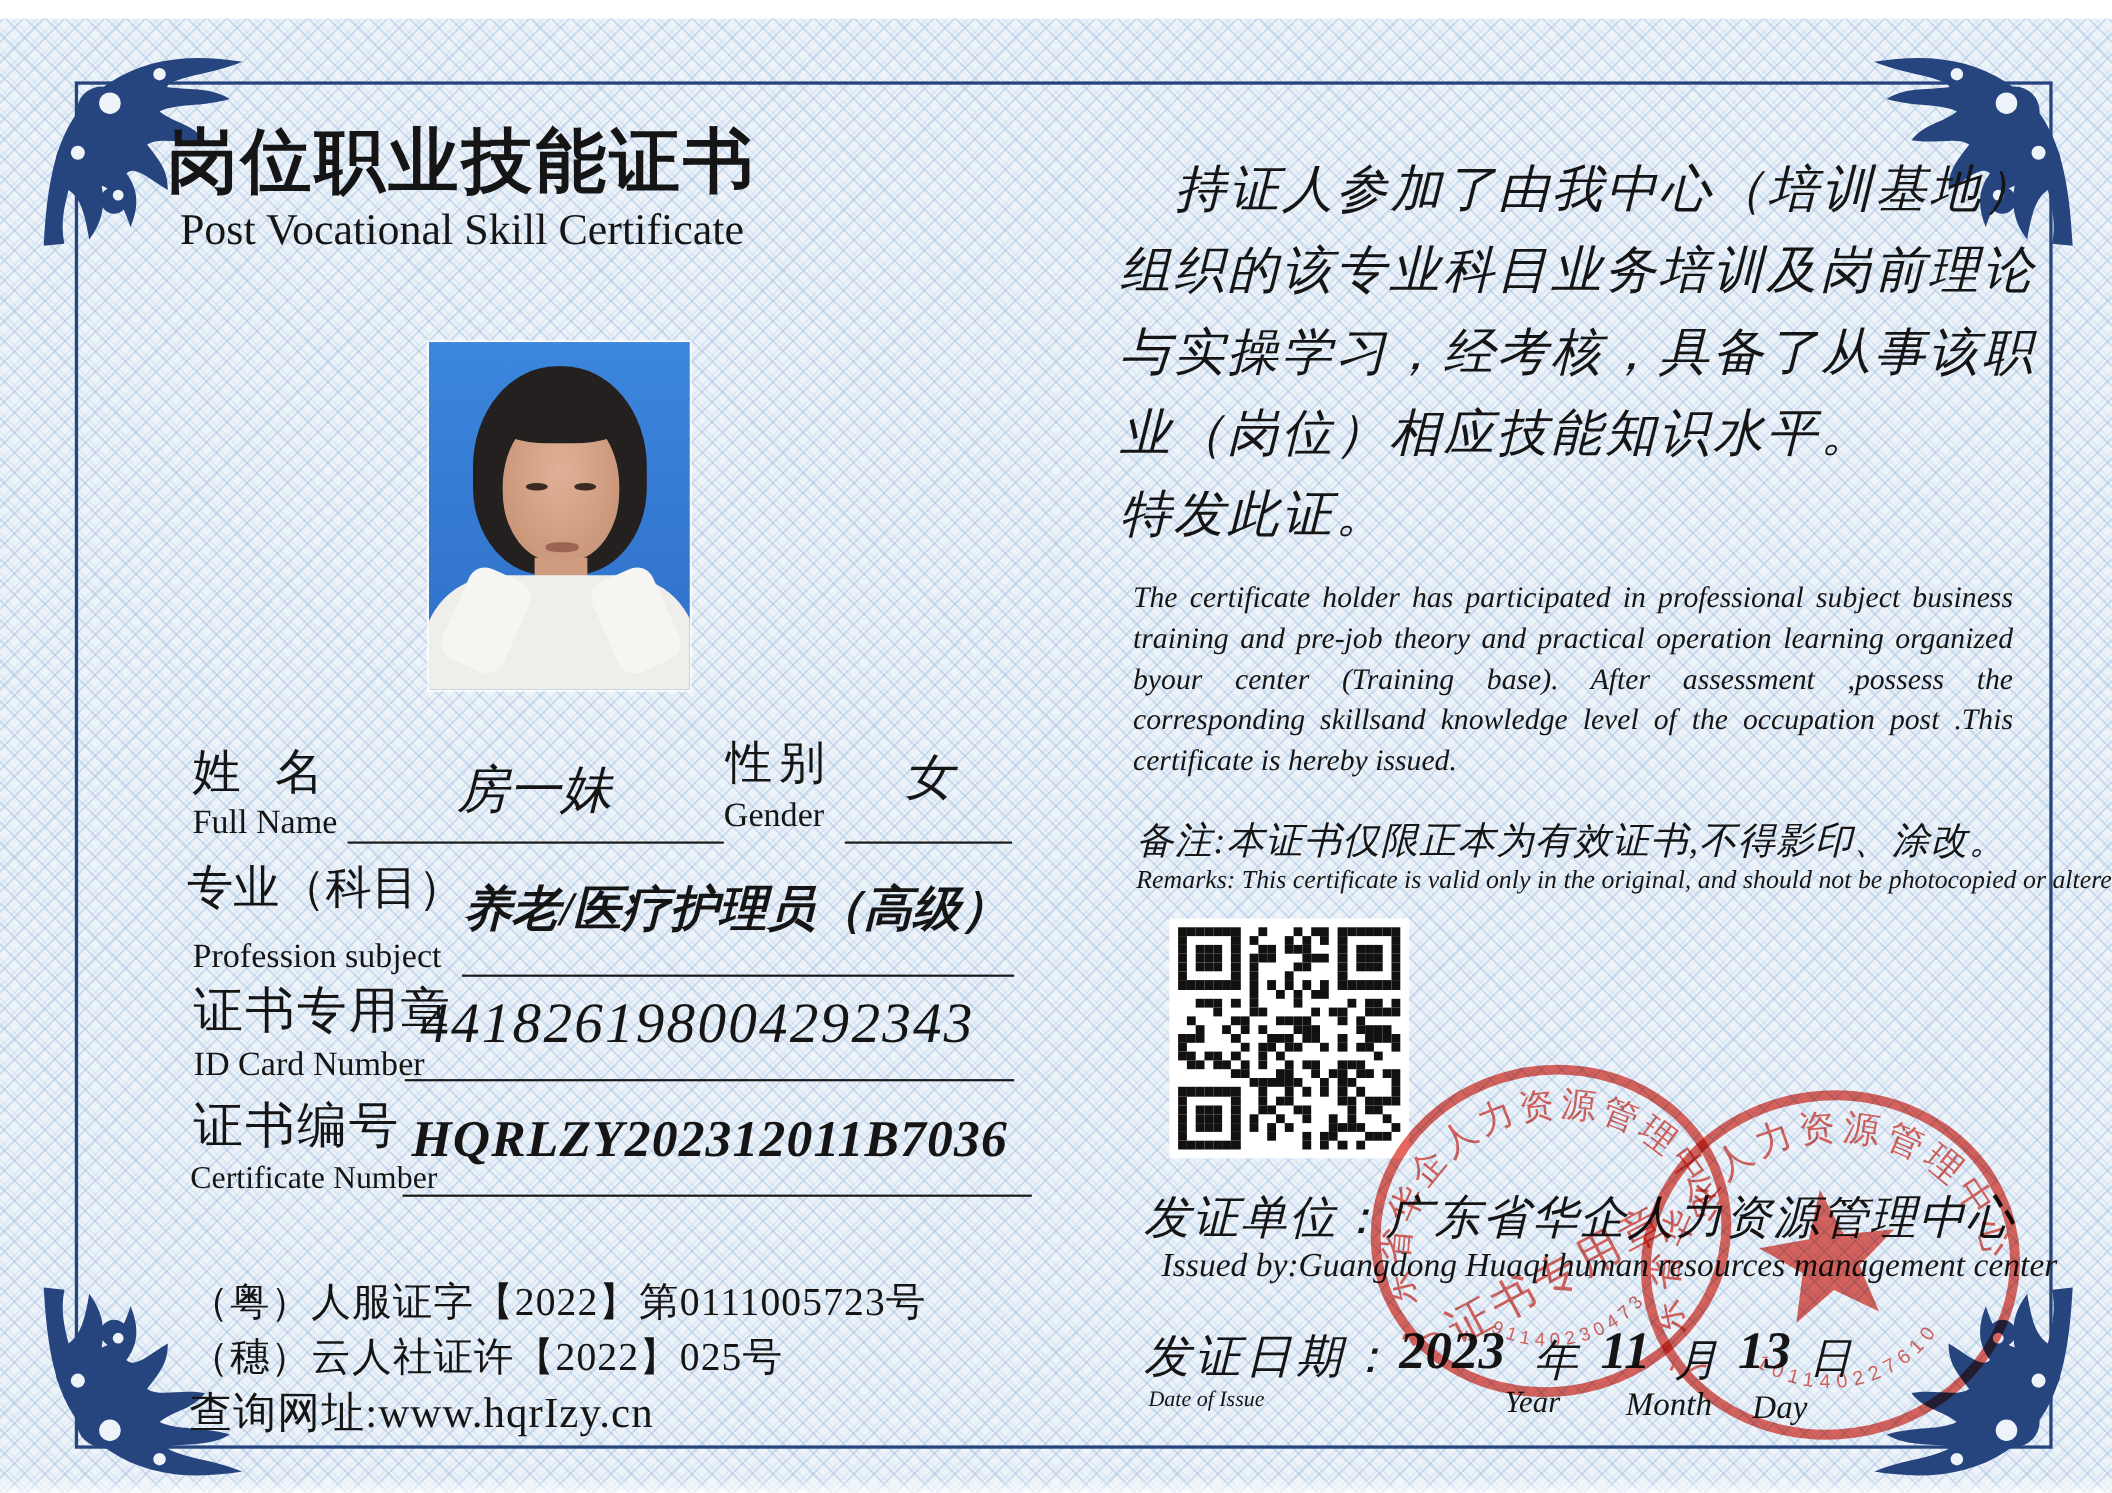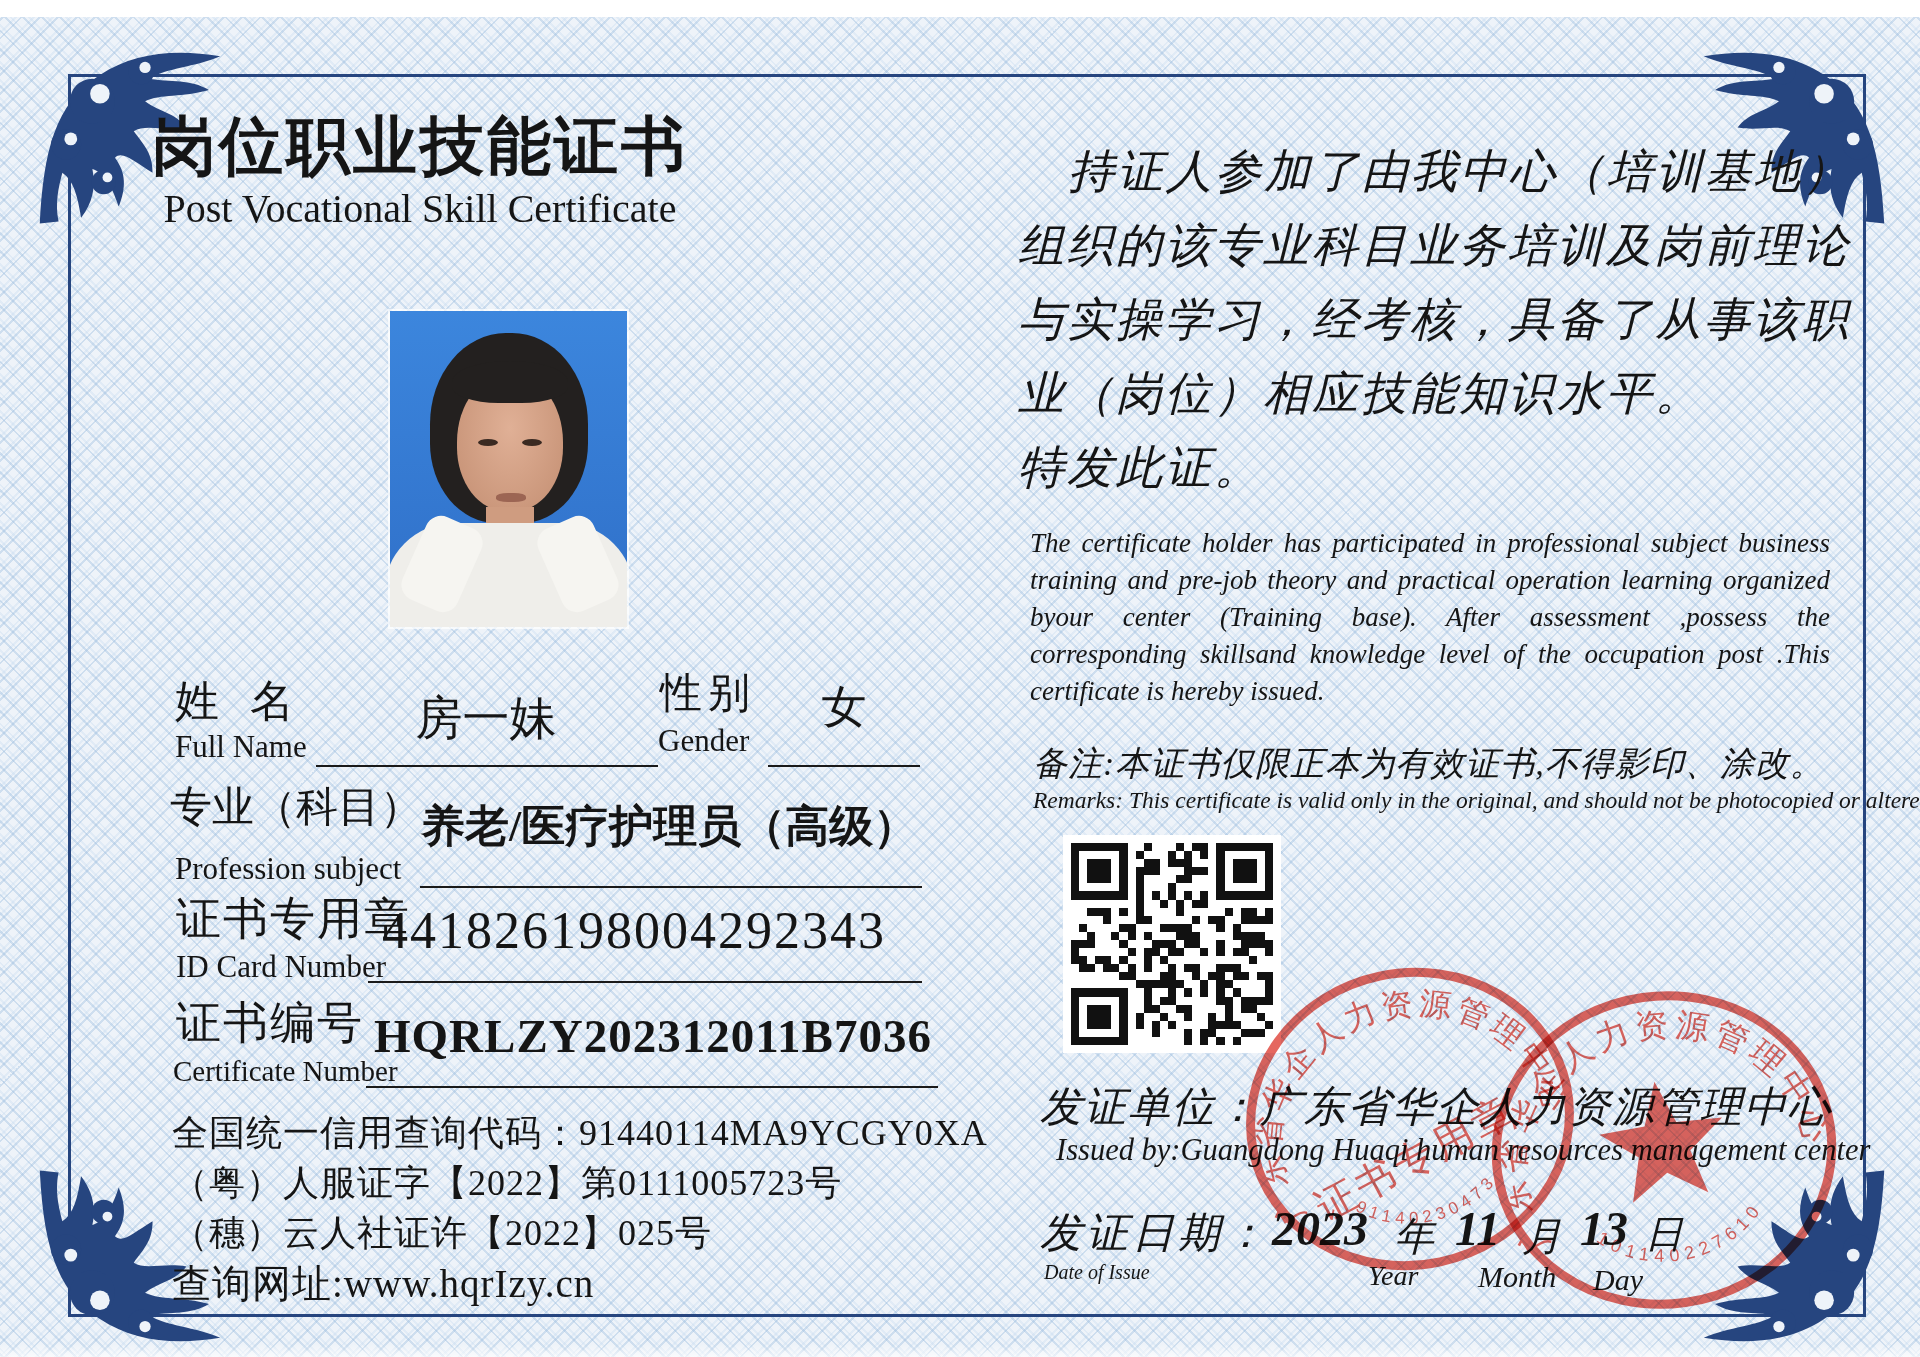--- a/index.html
+++ b/index.html
@@ -14,21 +14,21 @@
     font-family:"Liberation Serif","DejaVu Serif",serif;color:#151515;margin-top:17px;
   }
   .abs{position:absolute;font-style:italic;}
   .zh{font-family:"Liberation Serif","DejaVu Serif",serif;}
   .en{font-family:"Liberation Serif","DejaVu Serif",serif;}
   #inner-border{position:absolute;left:68px;top:57px;width:1792px;height:1237px;border:3px solid #26457f;z-index:1;}
   .orn{position:absolute;width:188px;height:188px;z-index:2;}
   .underline{position:absolute;border-top:2px solid #1a1a1a;height:0;z-index:2;}
   .field-label-zh{position:absolute;font-size:42px;letter-spacing:4px;z-index:2;}
   .field-label-en{position:absolute;font-size:31px;z-index:2;text-align:right;}
-  .field-value{position:absolute;z-index:2;}
+  .field-value{position:absolute;z-index:2;font-style:italic;}
   .info-line{position:absolute;left:172px;font-size:36px;letter-spacing:1px;z-index:2;}
   .zh-line{font-size:46px;line-height:74px;letter-spacing:3px;white-space:nowrap;}
   #title{position:absolute;left:100px;top:86px;width:640px;text-align:center;font-size:64px;font-weight:700;letter-spacing:3px;z-index:2;}
   #subtitle{position:absolute;left:100px;top:168px;width:640px;text-align:center;font-size:40px;z-index:2;}
   #photo{position:absolute;left:390px;top:294px;width:237px;height:316px;background:linear-gradient(180deg,#3c86dd 0%,#2f6fc8 100%);overflow:hidden;z-index:2;box-shadow:0 0 0 2px rgba(255,255,255,.7);}
   #photo .hair{position:absolute;left:40px;top:22px;width:158px;height:190px;background:#23201f;border-radius:48% 48% 42% 42%;}
   #photo .face{position:absolute;left:67px;top:62px;width:106px;height:138px;background:radial-gradient(ellipse at 50% 40%,#e0b096 0%,#c99579 80%);border-radius:50% 50% 46% 46%;}
   #photo .bangs{position:absolute;left:62px;top:50px;width:116px;height:42px;background:#23201f;border-radius:50% 50% 40% 40%;}
   #photo .eye{position:absolute;top:128px;width:20px;height:7px;background:#3a2a22;border-radius:50%;}
   #photo .mouth{position:absolute;left:106px;top:182px;width:30px;height:9px;background:#9c6553;border-radius:40%;}
@@ -111,21 +111,20 @@
   <div class="field-label-zh zh" style="left:176px;top:872px;font-size:45px;letter-spacing:2px">证书专用章</div>
   <div class="field-label-en en" style="left:176px;top:932px">ID Card Number</div>
   <div class="underline" style="left:368px;top:964px;width:554px"></div>
   <div class="field-value en" style="left:382px;top:884px;font-size:52px;letter-spacing:2px">441826198004292343</div>
 
   <div class="field-label-zh zh" style="left:176px;top:976px;font-size:45px;letter-spacing:2px">证书编号</div>
   <div class="field-label-en en" style="left:173px;top:1038px;font-size:29px">Certificate Number</div>
   <div class="underline" style="left:366px;top:1069px;width:572px"></div>
   <div class="field-value en" style="left:374px;top:992px;font-size:47px;font-weight:700;letter-spacing:1px">HQRLZY202312011B7036</div>
 
-  <div class="info-line zh" style="top:1092px">全国统一信用查询代码：91440114MA9YCGY0XA</div>
   <div class="info-line zh" style="top:1142px">（粤）人服证字【2022】第0111005723号</div>
   <div class="info-line zh" style="top:1192px">（穗）云人社证许【2022】025号</div>
   <div class="info-line zh" style="top:1240px;font-size:39px">查询网址:www.hqrIzy.cn</div>
 
   <div class="abs" style="left:1018px;top:118px;width:845px;z-index:2">
     <div class="zh zh-line" style="text-indent:50px">持证人参加了由我中心（培训基地）</div>
     <div class="zh zh-line">组织的该专业科目业务培训及岗前理论</div>
     <div class="zh zh-line">与实操学习，经考核，具备了从事该职</div>
     <div class="zh zh-line">业（岗位）相应技能知识水平。</div>
     <div class="zh zh-line">特发此证。</div>

